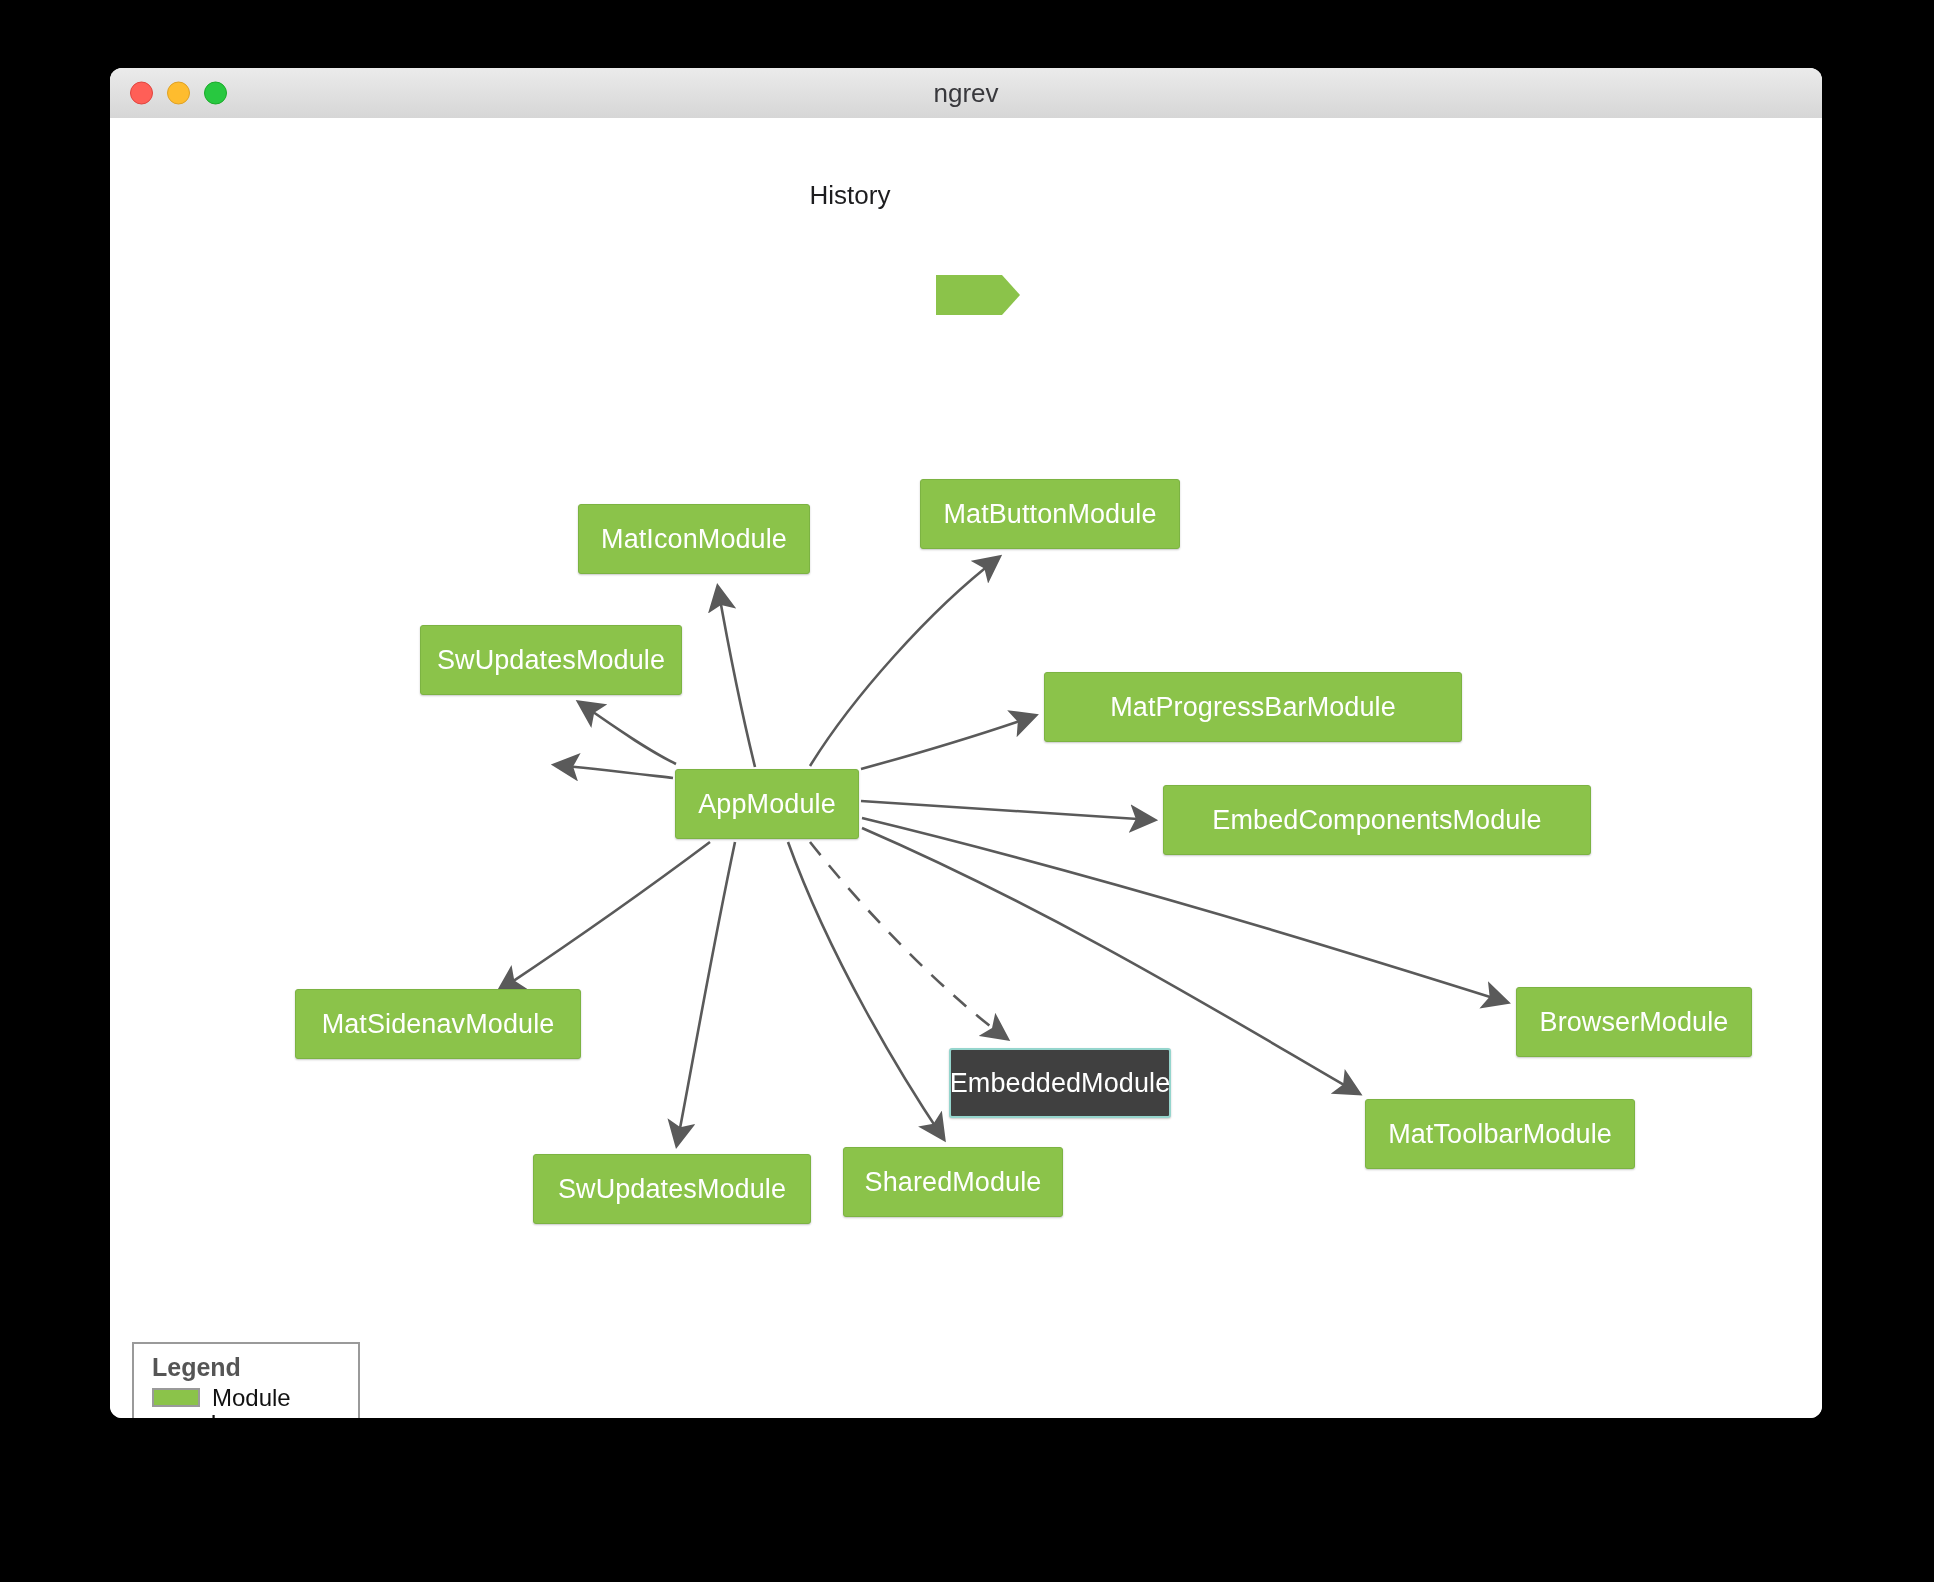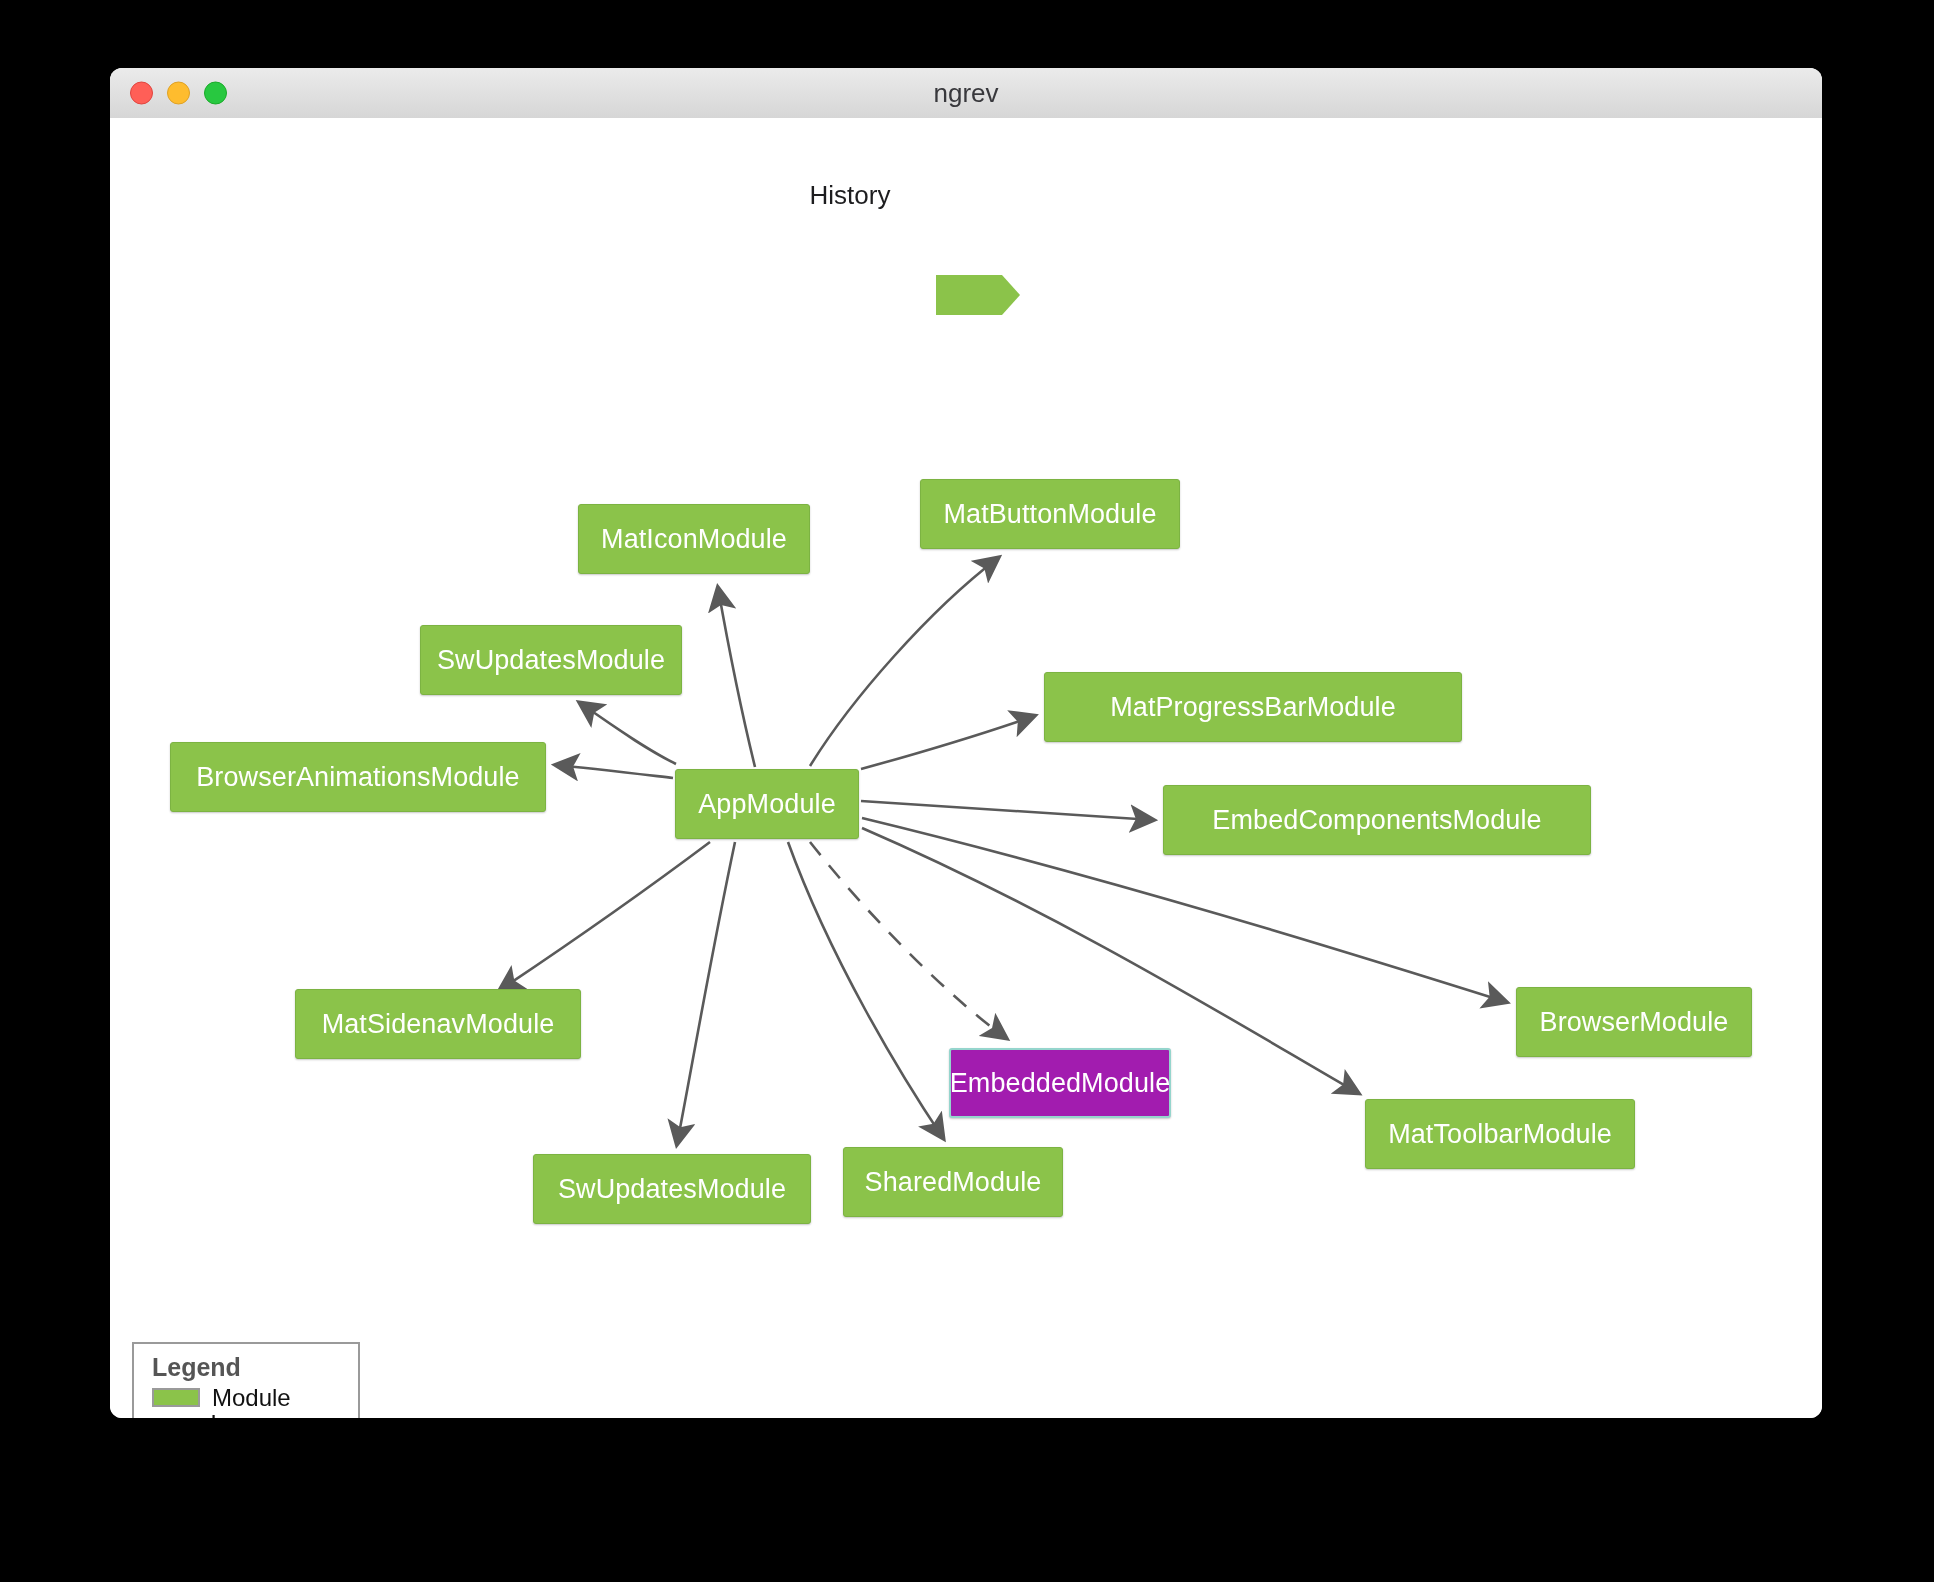--- a/index.html
+++ b/index.html
@@ -49,21 +49,21 @@
 
   
   .node{
     position:absolute;box-sizing:border-box;
     display:flex;align-items:center;justify-content:center;
     border-radius:3px;color:#fff;font-size:27px;
     letter-spacing:.1px;white-space:nowrap;cursor:pointer;
     box-shadow:0 1px 2px rgba(0,0,0,.22);
   }
   .node.module{background:#8bc34a;border:1px solid #7cb342;}
-  .node.lazy{background:#a21caf;border:2px solid #95d5cd;}
+  .node.lazy{background:#404040;border:2px solid #95d5cd;}
 
   
   #legend{
     position:absolute;left:22px;top:1224px;width:228px;height:106px;
     border:2px solid #9a9a9a;background:#fff;box-sizing:border-box;
     padding:10px 16px 0 18px;
   }
   #legend-title{font-size:25px;font-weight:bold;color:#555;line-height:1.1;margin-bottom:4px;}
   .legend-row{display:flex;align-items:center;gap:12px;margin-top:2px;}
   .legend-swatch{width:48px;height:19px;border:2px solid #9a9a9a;box-sizing:border-box;}
@@ -139,23 +139,20 @@
     </div>
     <div class="node module" style="left:810px;top:361px;width:260px;height:70px;">
       <span>MatButtonModule</span>
     </div>
     <div class="node module" style="left:310px;top:507px;width:262px;height:70px;">
       <span>SwUpdatesModule</span>
     </div>
     <div class="node module" style="left:934px;top:554px;width:418px;height:70px;">
       <span>MatProgressBarModule</span>
     </div>
-    <div class="node module" style="left:60px;top:624px;width:376px;height:70px;">
-      <span>BrowserAnimationsModule</span>
-    </div>
     <div class="node module" style="left:1053px;top:667px;width:428px;height:70px;">
       <span>EmbedComponentsModule</span>
     </div>
     <div class="node module" style="left:1406px;top:869px;width:236px;height:70px;">
       <span>BrowserModule</span>
     </div>
     <div class="node module" style="left:185px;top:871px;width:286px;height:70px;">
       <span>MatSidenavModule</span>
     </div>
     <div class="node lazy" style="left:839px;top:930px;width:222px;height:70px;">

